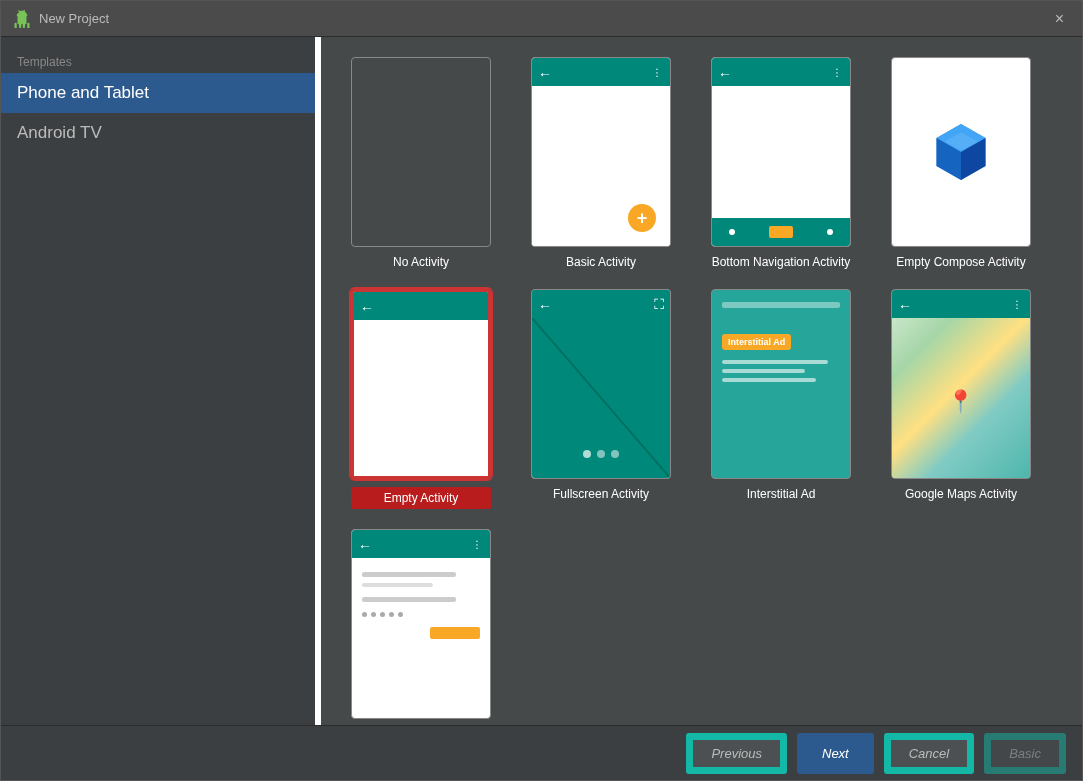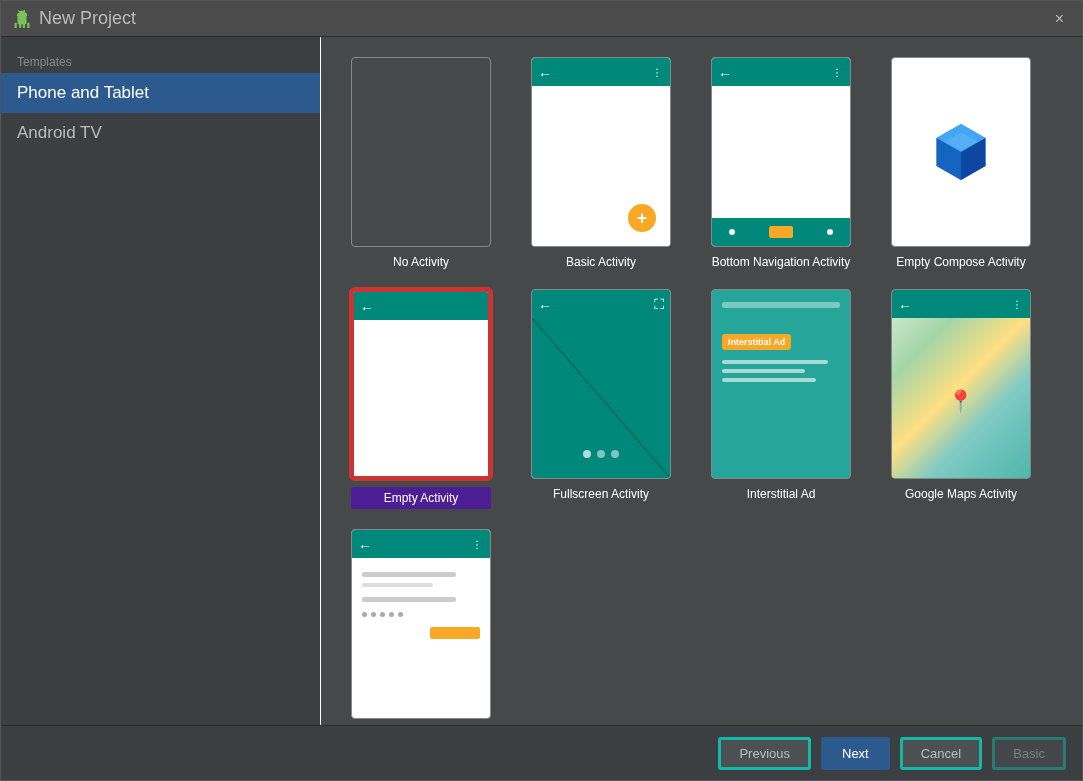--- a/index.html
+++ b/index.html
@@ -29,40 +29,40 @@
       border-bottom: 1px solid #2b2b2b;
       flex-shrink: 0;
     }
     .title-bar-icon {
       width: 18px;
       height: 18px;
       margin-right: 8px;
     }
     .title-bar-text {
       color: #bbb;
-      font-size: 18px;
+      font-size: 13px;
       flex: 1;
     }
     .title-bar-close {
       color: #bbb;
       font-size: 16px;
       cursor: pointer;
       background: none;
       border: none;
       padding: 2px 6px;
     }
     .main-content {
       display: flex;
       flex: 1;
       overflow: hidden;
     }
     .sidebar {
       width: 320px;
       background: #3c3f41;
-      border-right: 1px solid #ffffff;
+      border-right: 6px solid #ffffff;
       padding-top: 10px;
       flex-shrink: 0;
     }
     .sidebar-section-label {
       color: #888;
       font-size: 12px;
       padding: 8px 16px 4px 16px;
       text-transform: none;
     }
     .sidebar-item {
@@ -287,23 +287,24 @@
       justify-content: flex-end;
       padding: 0 16px;
       gap: 10px;
       flex-shrink: 0;
     }
     .btn {
       padding: 6px 18px;
       border-radius: 3px;
       font-size: 13px;
       cursor: pointer;
-      border: 3px solid #14b8a6;
+      border: 7px solid #14b8a6;
       background: #4c5052;
       color: #bbb;
+      font-style: italic;
     }
     .btn.primary {
       background: #2d5a8e;
       color: #fff;
       border-color: #2d5a8e;
     }
     .btn:disabled { opacity: 0.5; cursor: not-allowed; }
   </style>
 </head>
 <body>
@@ -387,21 +388,21 @@
 
       <div class="template-card selected">
         <div class="preview" style="border:3px solid #cc3333;">
           <div class="phone-preview-inner">
             <div class="phone-teal-bar">
               <span class="arrow">←</span>
             </div>
             <div class="phone-white-area" style="flex:1"></div>
           </div>
         </div>
-        <div class="label selected" style="background:#4c1d95;color:#fff;padding:4px 0;border-radius:2px;width:140px;text-align:center;margin-top:8px;">
+        <div class="label selected" style="background:#b91c1c;color:#fff;padding:4px 0;border-radius:2px;width:140px;text-align:center;margin-top:8px;">
           <span>Empty Activity</span>
         </div>
       </div>
 
       <div class="template-card">
         <div class="preview" style="overflow:hidden;">
           <div class="fullscreen-bg">
             <div class="phone-teal-bar" style="background:#00897b">
               <span class="arrow">←</span>
               <span style="color:#fff;font-size:14px;">⛶</span>

